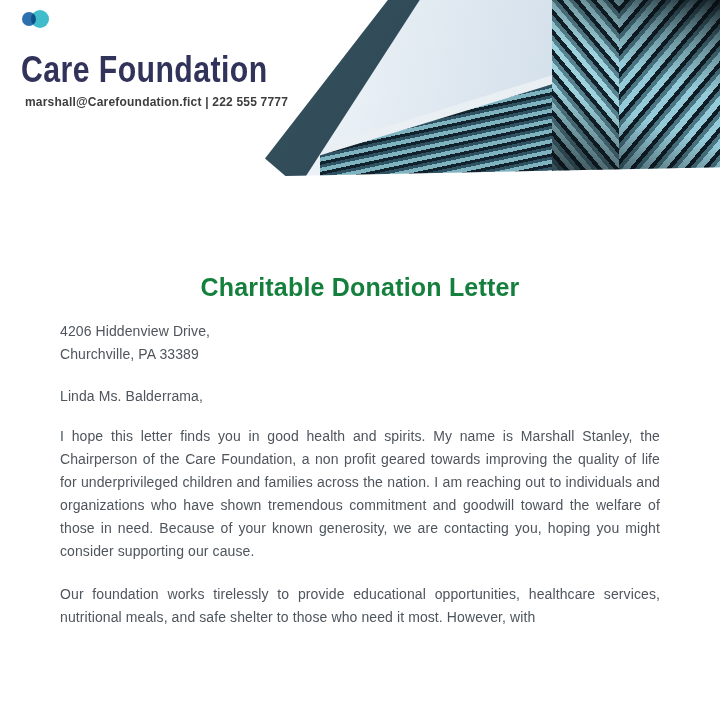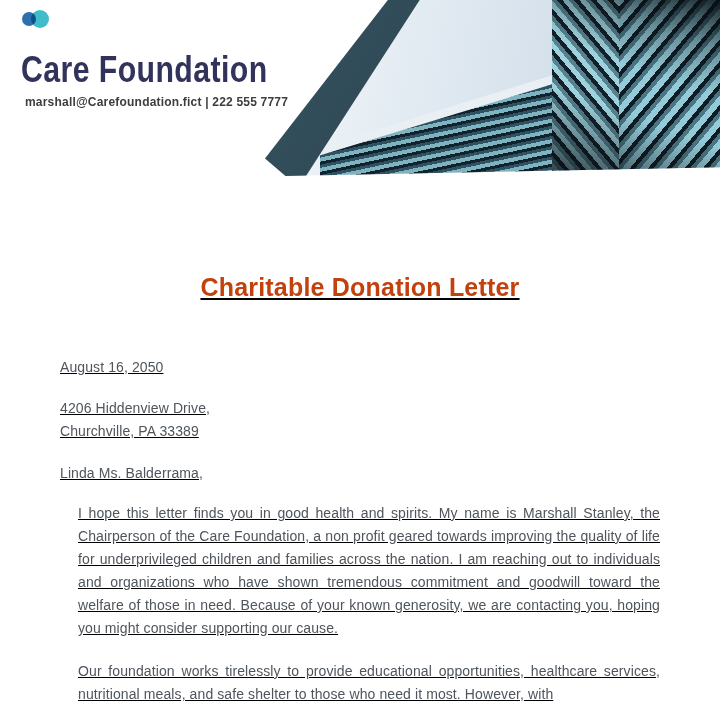--- a/index.html
+++ b/index.html
@@ -1,20 +1,20 @@
 <!DOCTYPE html>
 <html><head>
 <meta charset="utf-8">
 <style>
   * { margin:0; padding:0; box-sizing:border-box; }
   html,body { background:#ffffff; }
   body { font-family:"Liberation Sans","DejaVu Sans",sans-serif; }
   .page {
     position:relative; width:720px; height:720px; margin:0 auto;
-    background:#ffffff; overflow:hidden;text-decoration:underline;
+    background:#ffffff; overflow:hidden;
   }
 
   
   .letterhead { position:relative; height:176px; }
   .logo { position:absolute; left:22px; top:10px; width:28px; height:19px; }
   .logo .c1 { position:absolute; left:0; top:2px; width:14px; height:14px;
               border-radius:50%; background:#2e6fae; }
   .logo .c2 { position:absolute; left:9px; top:0; width:18px; height:18px;
               border-radius:50%; background:#41bcca; mix-blend-mode:multiply; }
   .brand-name {
@@ -49,26 +49,26 @@
   .bldg-right .shade { position:absolute; inset:0;
     background:linear-gradient(200deg,rgba(7,13,17,.85) 0%,rgba(7,13,17,.3) 22%,rgba(7,13,17,0) 42%),
                linear-gradient(20deg,rgba(7,13,17,.75) 0%,rgba(7,13,17,0) 38%); }
   .beam { position:absolute; inset:0;
     clip-path:polygon(25.5% 0, 34% 0, 9% 100%, 0 100%, 0 78%);
     background:linear-gradient(120deg,#37535f,#203646); }
 
   
   .letter { padding:0 60px; color:#4e555c; font-size:14px; line-height:23px; letter-spacing:0.1px; }
   .doc-title { margin-top:96px; text-align:center; font-size:25px; line-height:30px;
-               font-weight:700; color:#c2410c; letter-spacing:0.2px; }
+               font-weight:700; color:#15803d; letter-spacing:0.2px; }
   .date { margin-top:54px; }
   .recipient { margin-top:18px; }
   .recipient .r-name { font-weight:700; color:#2c3136; }
   .greeting { margin-top:19px; }
-  .para { text-align:justify;margin-left:18px; }
+  .para { text-align:justify; }
   .greeting + .para { margin-top:17px; }
   .para + .para { margin-top:20px; }
 </style>
 </head>
 <body>
 
 <div class="page">
 
   <header class="letterhead">
     <div class="logo">
@@ -89,21 +89,20 @@
         <div class="face-b"></div>
         <div class="shade"></div>
       </div>
       <div class="beam"></div>
     </div>
   </header>
 
   <main class="letter">
     <h1 class="doc-title">Charitable Donation Letter</h1>
 
-    <p class="date">August 16, 2050</p>
 
     <div class="recipient">
       <p>4206 Hiddenview Drive,</p>
       <p>Churchville, PA 33389</p>
     </div>
 
     <p class="greeting">Linda Ms. Balderrama,</p>
 
     <p class="para">I hope this letter finds you in good health and spirits. My name is Marshall Stanley, the Chairperson of the Care Foundation, a non profit geared towards improving the quality of life for underprivileged children and families across the nation. I am reaching out to individuals and organizations who have shown tremendous commitment and goodwill toward the welfare of those in need. Because of your known generosity, we are contacting you, hoping you might consider supporting our cause.</p>
     <p class="para">Our foundation works tirelessly to provide educational opportunities, healthcare services, nutritional meals, and safe shelter to those who need it most. However, with</p>

